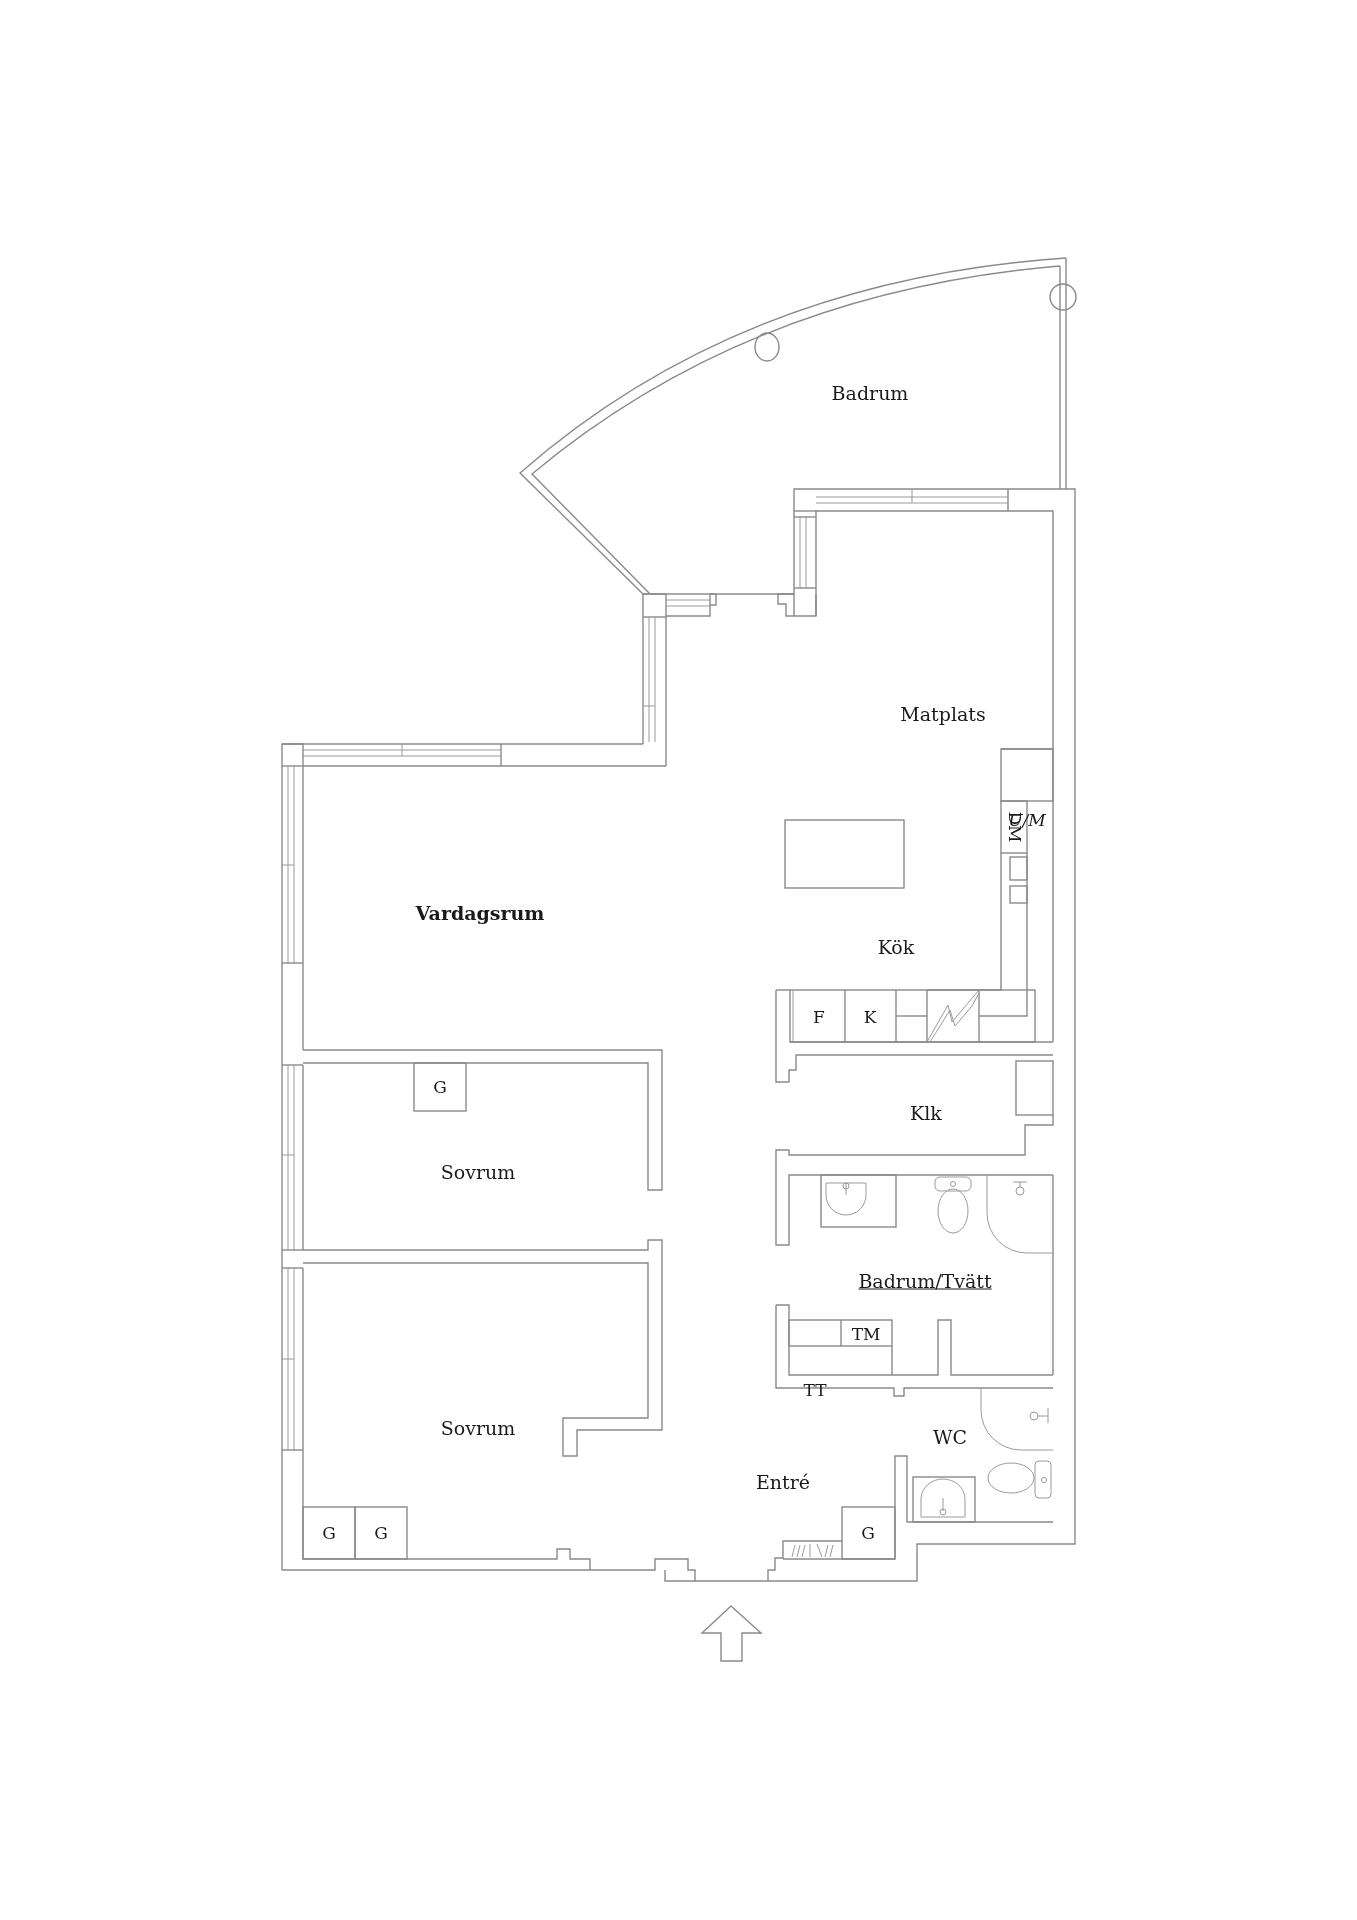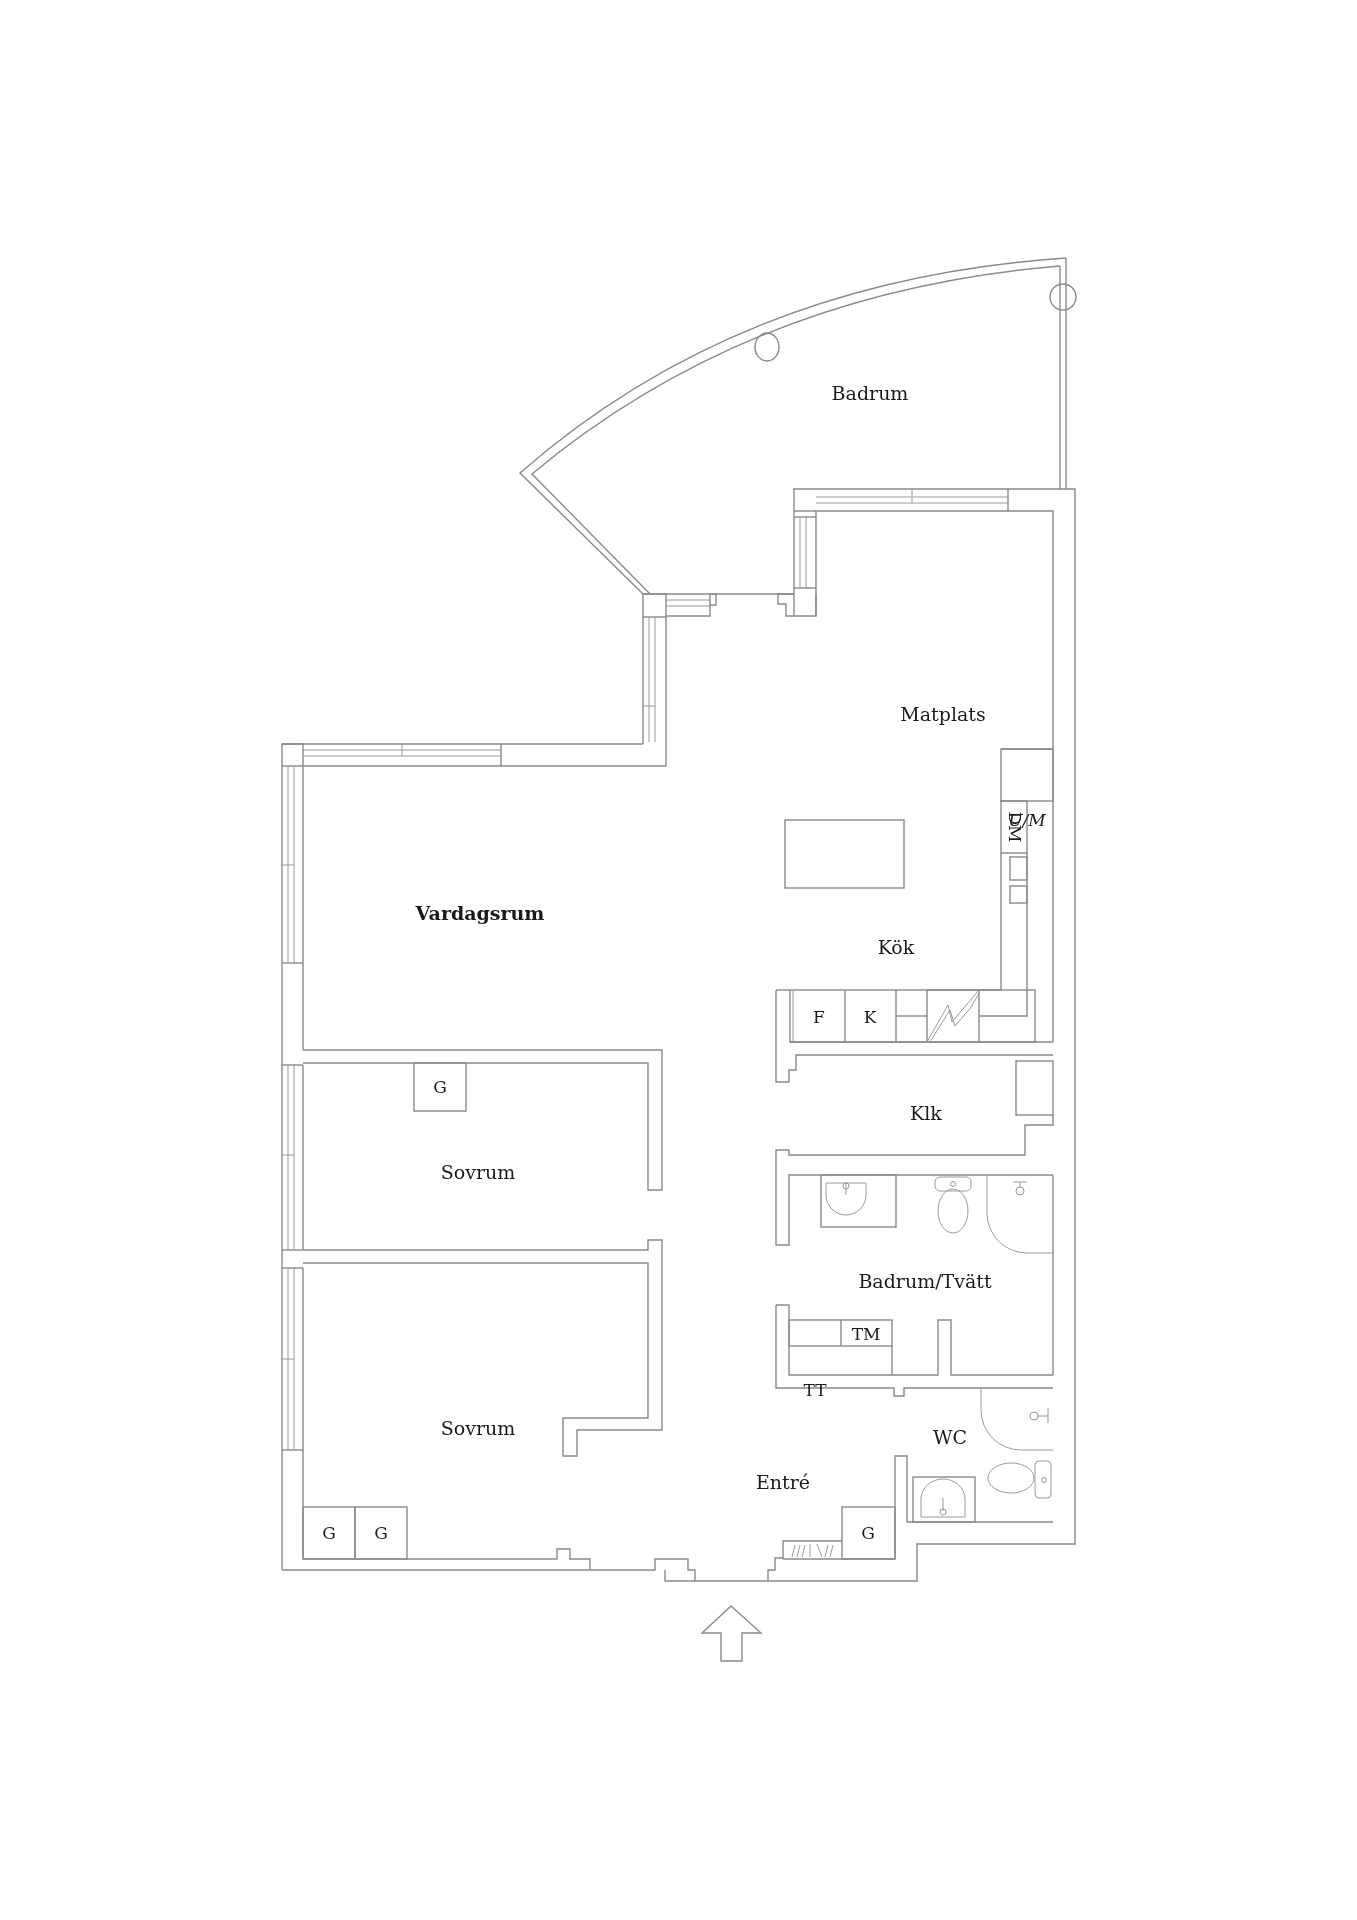--- a/index.html
+++ b/index.html
@@ -183,21 +183,21 @@
 
   <polygon class="w" points="731,1606 761,1633 742,1633 742,1661 721,1661 721,1633 702,1633"></polygon>
 </svg>
 
 <div class="label" style="left:870px;top:393px;">Badrum</div>
 <div class="label" style="left:943px;top:670px;margin-top:44px;">Matplats</div>
 <div class="label" style="left:480px;top:913px;font-weight:bold;">Vardagsrum</div>
 <div class="label" style="left:896px;top:947px;">Kök</div>
 <div class="label" style="left:926px;top:1113px;">Klk</div>
 <div class="label" style="left:478px;top:1172px;">Sovrum</div>
-<div class="label" style="left:925px;top:1281px;">Badrum/Tvätt</div>
+<div class="label" style="left:925px;top:1281px;text-decoration:underline;">Badrum/Tvätt</div>
 <div class="label" style="left:478px;top:1428px;">Sovrum</div>
 <div class="label" style="left:950px;top:1437px;text-align:center;">WC</div>
 <div class="label" style="left:783px;top:1482px;">Entré</div>
 
 <div class="label sm" style="left:1027px;top:820px;font-style:italic;">U/M</div>
 <div class="label rot" style="left:1014px;top:827px;">DM</div>
 <div class="label sm" style="left:819px;top:1017px;">F</div>
 <div class="label sm" style="left:870px;top:1017px;">K</div>
 <div class="label sm" style="left:440px;top:1087px;">G</div>
 <div class="label sm" style="left:815px;top:1390px;">TT</div>

